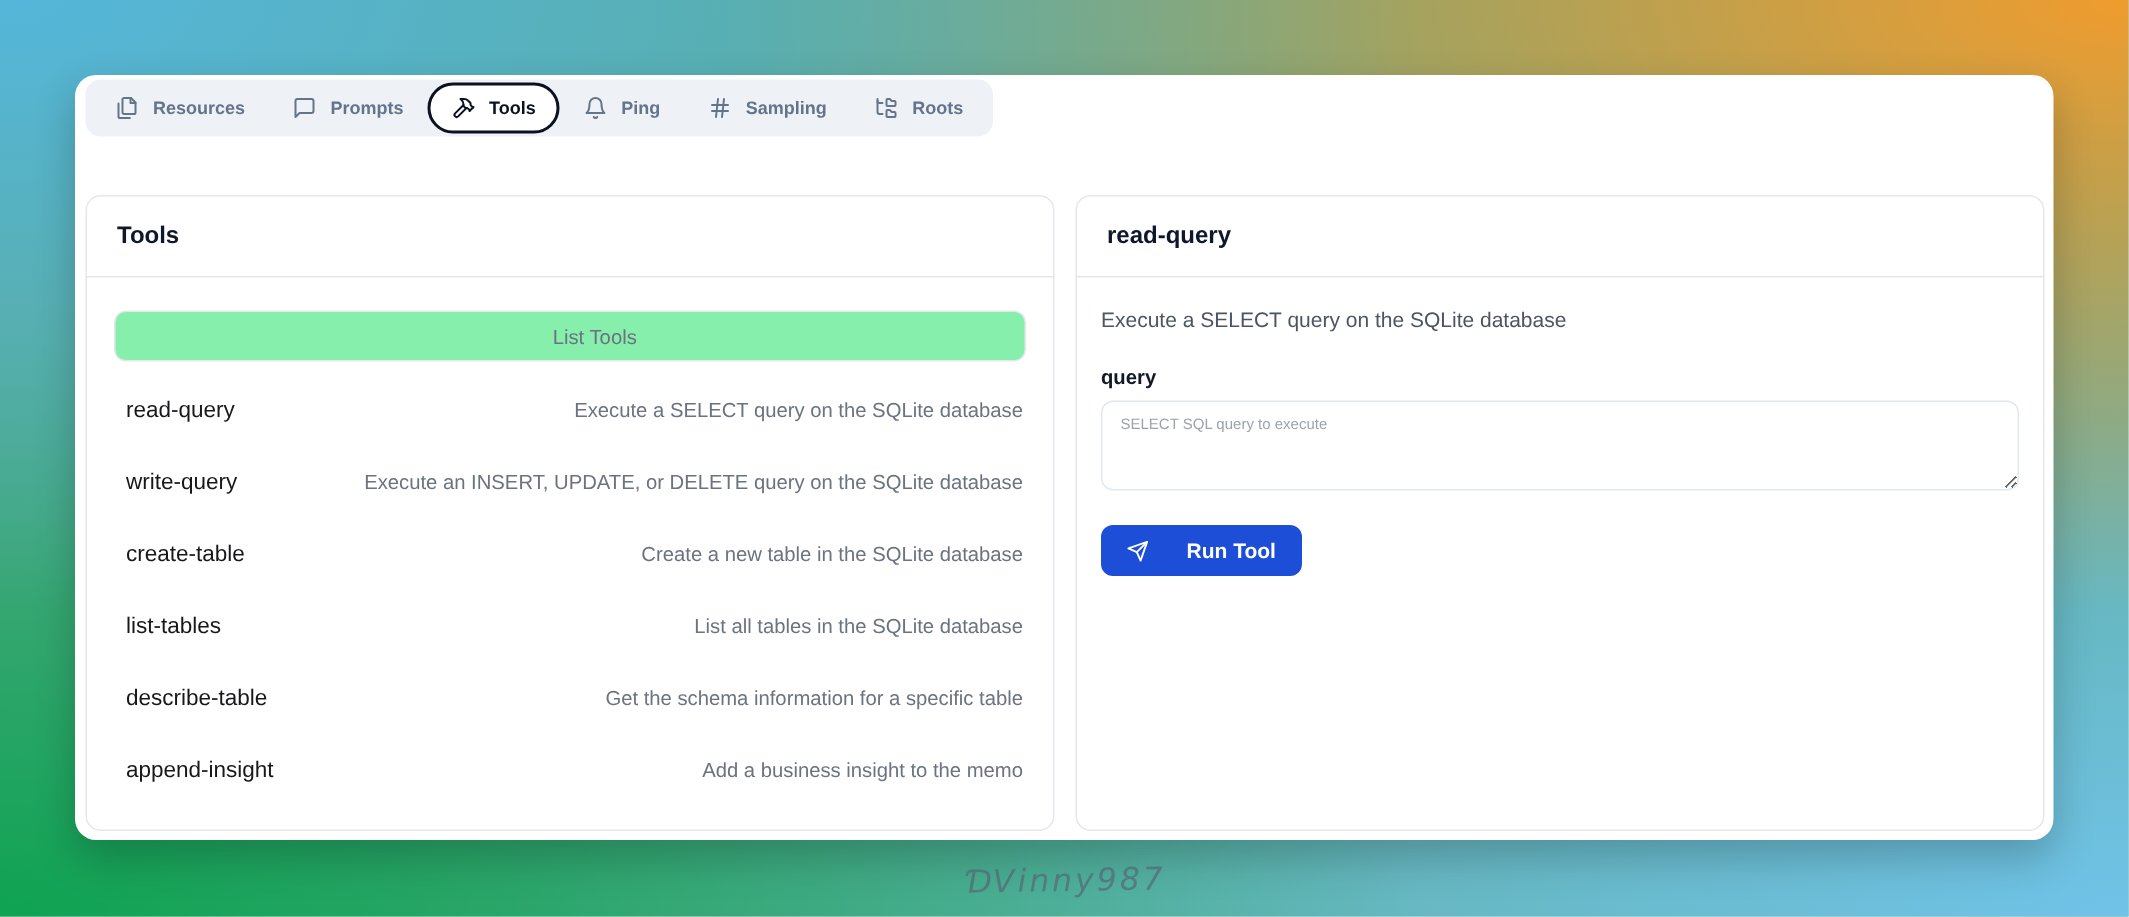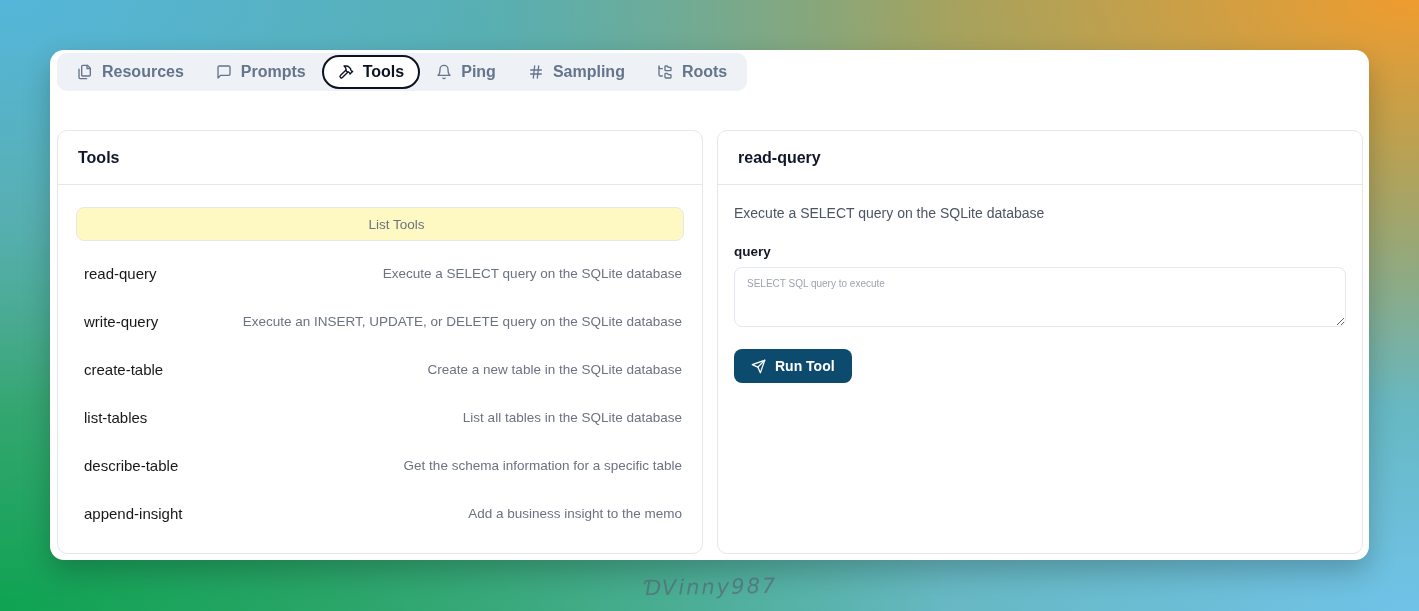--- a/index.html
+++ b/index.html
@@ -24,42 +24,42 @@
   
   .tabbar {
     align-self: flex-start;
     display: flex; align-items: center;
     background: #eef1f5; border-radius: 10px;
     height: 38px; padding: 2px 4px;
   }
   .tab {
     display: flex; align-items: center; gap: 9px;
     padding: 0 14px; height: 34px;
-    color: #64748b; font-size: 16px; font-weight: 600;
+    color: #64748b; font-size: 12px; font-weight: 600;
     border-radius: 999px; cursor: pointer; white-space: nowrap;
     border: 2px solid transparent; background: transparent;
   }
   .tab.selected {
     background: #ffffff; border-color: #0b1220; color: #0b1220;
   }
   .tab svg { flex: 0 0 auto; }
   
   .content { display: flex; gap: 14px; margin-top: 39px; flex: 1; }
   .panel {
     flex: 1; border: 1px solid #e5e7eb; border-radius: 10px;
     background: #fff; overflow: hidden; display: flex; flex-direction: column;
   }
   .panel-header {
     padding: 18px 20px 17px; border-bottom: 1px solid #e5e7eb;
     font-size: 16px; font-weight: 700; color: #0f172a;
   }
   .panel-body { padding: 22px 18px 16px; }
   .list-tools-btn {
     width: 100%; height: 34px;
-    border: 1px solid #e5e7eb; border-radius: 8px; background: #fef9c3;
+    border: 1px solid #e5e7eb; border-radius: 8px; background: #86efac;
     color: #6b7280; font-size: 13.5px; font-family: inherit; cursor: pointer; padding-left: 33px;
   }
   .tool-rows { margin-top: 8px; }
   .tool-row {
     height: 48px; display: flex; align-items: center;
     justify-content: space-between; gap: 24px;
     padding: 0 2px 0 8px; cursor: pointer; border-radius: 6px;
   }
   .tool-name { font-size: 15px; color: #18181b; }
   .tool-desc { font-size: 13.5px; color: #6b7280; text-align: right; }
@@ -68,22 +68,22 @@
   .detail-desc { font-size: 14px; color: #4b5563; }
   .field-label { margin-top: 23px; font-size: 13.5px; font-weight: 700; color: #111827; }
   .query-input {
     margin-top: 8px; width: 100%; height: 60px;
     border: 1px solid #e2e8f0; border-radius: 8px;
     padding: 10px 12px; font-size: 10px; color: #111827;
     font-family: inherit; resize: both; outline: none;
   }
   .query-input::placeholder { color: #9ca3af; }
   .run-btn {
-    margin-top: 18px; display: inline-flex; align-items: center; gap: 9px;
-    background: #0c4a6e; color: #fff; border: none; border-radius: 8px;
+    margin-top: 18px; display: inline-flex; align-items: center; gap: 25px;
+    background: #1d4ed8; color: #fff; border: none; border-radius: 8px;
     padding: 9px 17px; font-size: 14px; font-weight: 700;
     font-family: inherit; cursor: pointer;
   }
   
   .watermark {
     position: absolute; left: 50%; bottom: 12px; transform: translateX(-50%) rotate(-1deg);
     color: #556170; opacity: .62; font-size: 21px; font-style: italic;
     letter-spacing: 2px; font-family: "DejaVu Sans", sans-serif;
   }
 </style>

